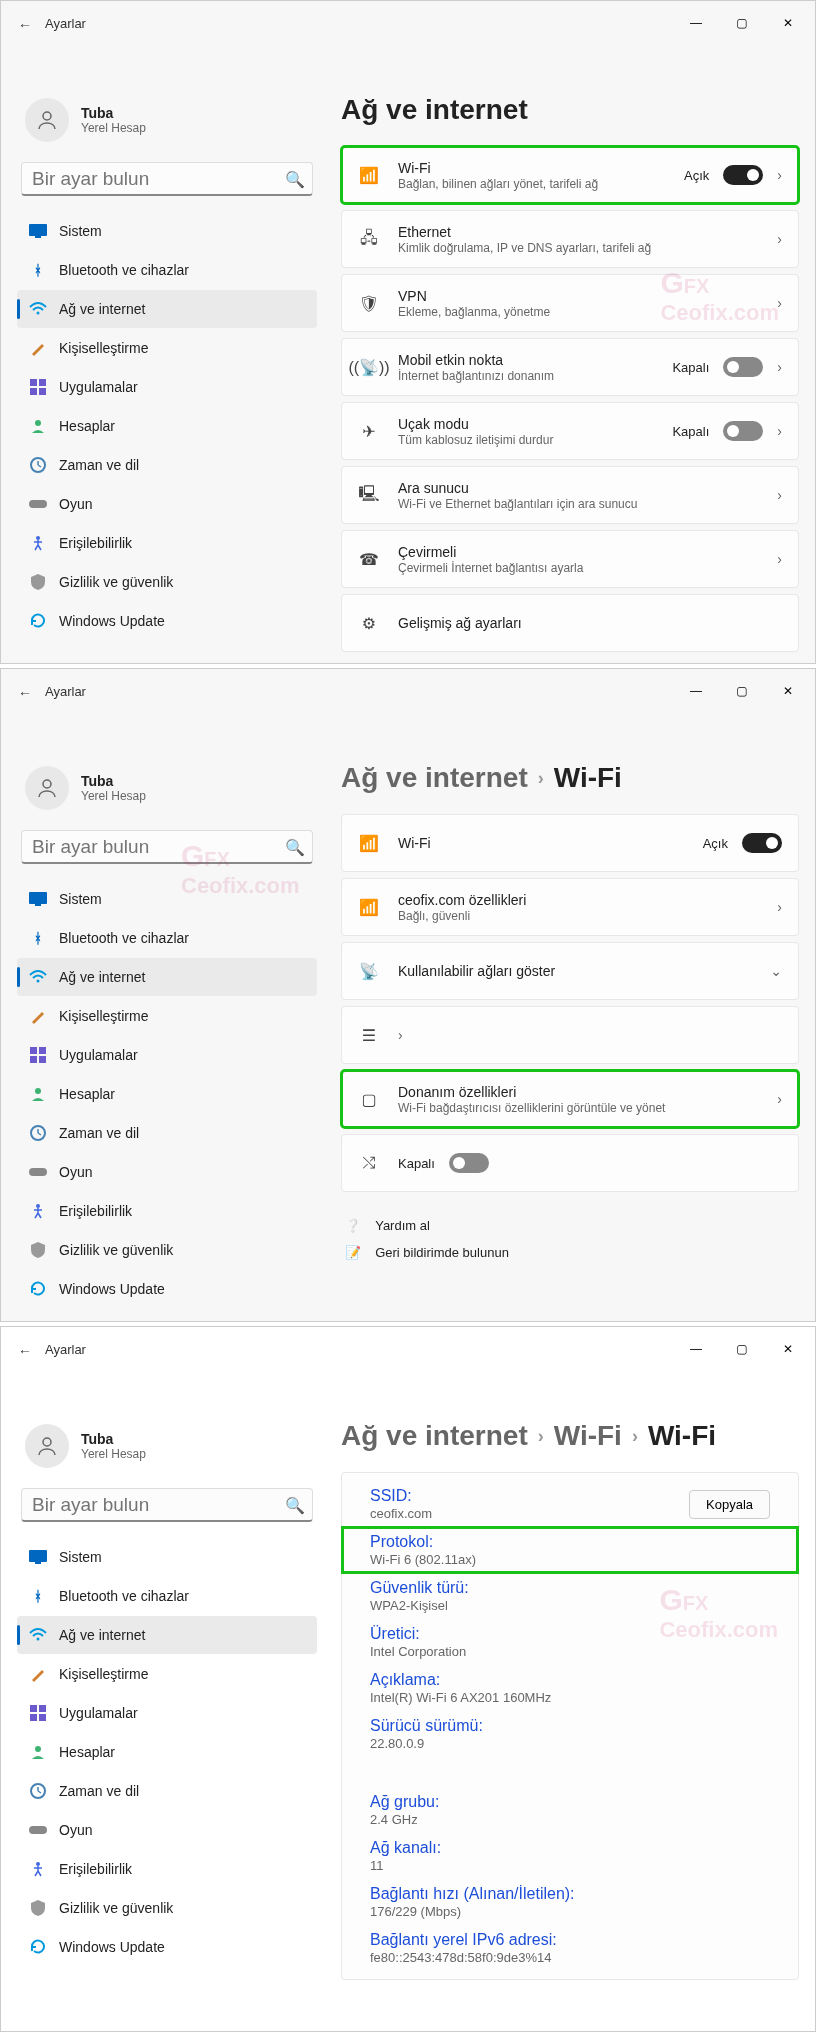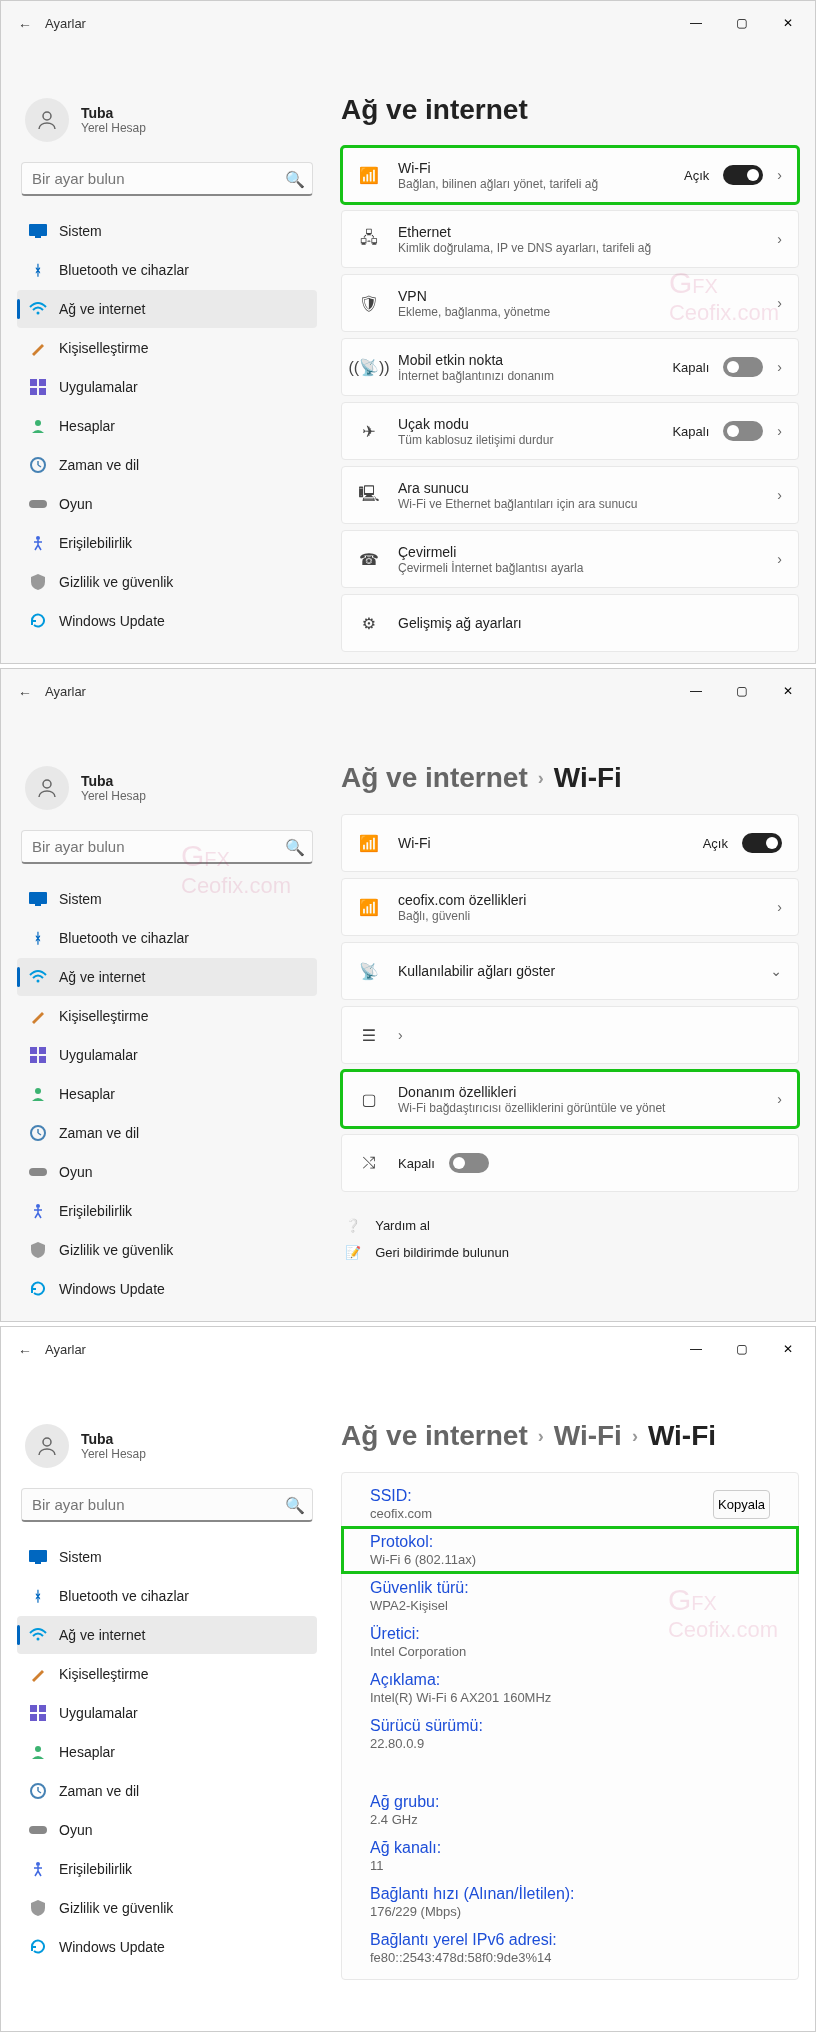--- a/index.html
+++ b/index.html
@@ -11,21 +11,21 @@
   .win-controls { margin-left: auto; display: flex; }
   .win-ctrl { width: 46px; height: 32px; display: flex; align-items: center; justify-content: center; font-size: 12px; }
   .body { display: flex; padding: 0 16px 16px 16px; margin-top: 41px; }
   .sidebar { width: 300px; flex-shrink: 0; }
   .user-block { display: flex; align-items: center; gap: 12px; padding: 12px 8px 20px 8px; }
   .avatar { width: 44px; height: 44px; border-radius: 50%; background: #e8e8e8; display: flex; align-items: center; justify-content: center; color: #666; }
   .avatar svg { width: 24px; height: 24px; }
   .user-name { font-size: 14px; font-weight: 600; color: #222; }
   .user-sub { font-size: 12px; color: #666; }
   .search-wrap { position: relative; margin: 0 4px 16px 4px; }
-  .search-input { width: 100%; height: 34px; border: 1px solid #ddd; border-bottom: 2px solid #888; border-radius: 4px; padding: 0 30px 0 10px; font-size: 15px; background: #fcfcfc; }
+  .search-input { width: 100%; height: 34px; border: 1px solid #ddd; border-bottom: 2px solid #888; border-radius: 4px; padding: 0 30px 0 10px; font-size: 19px; background: #fcfcfc; }
   .search-icon { position: absolute; right: 8px; top: 8px; color: #555; }
   .nav-item { display: flex; align-items: center; gap: 12px; height: 38px; padding: 0 12px; border-radius: 4px; font-size: 14px; color: #222; margin: 1px 0; position: relative; }
   .nav-item.active { background: #eaeaea; }
   .nav-item.active::before { content: ""; position: absolute; left: 0; top: 9px; bottom: 9px; width: 3px; background: #0067c0; border-radius: 2px; }
   .nav-icon { width: 18px; height: 18px; display: flex; align-items: center; justify-content: center; }
   .main { flex: 1; padding-left: 24px; }
   .page-title { font-size: 28px; font-weight: 600; color: #222; margin: 8px 0 20px 0; display: flex; align-items: center; gap: 10px; flex-wrap: wrap; }
   .page-title .crumb-link { color: #666; font-weight: 600; }
   .page-title .sep { color: #999; font-size: 18px; }
   .card { background: #fdfdfd; border: 1px solid #e8e8e8; border-radius: 4px; padding: 12px 16px; margin-bottom: 6px; display: flex; align-items: center; gap: 18px; min-height: 58px; }
@@ -35,28 +35,28 @@
   .card-title { font-size: 14px; color: #222; }
   .card-sub { font-size: 12px; color: #666; margin-top: 1px; }
   .card-right { display: flex; align-items: center; gap: 14px; }
   .state-label { font-size: 13px; color: #222; }
   .toggle { width: 40px; height: 20px; border-radius: 10px; background: #888; position: relative; }
   .toggle.on { background: #0067c0; }
   .toggle.on.dark { background: #222; }
   .toggle::after { content: ""; position: absolute; width: 12px; height: 12px; border-radius: 50%; background: #fff; top: 4px; left: 4px; }
   .toggle.on::after { left: auto; right: 4px; }
   .chevron { color: #666; font-size: 14px; }
-  .watermark { position: absolute; right: 20px; opacity: 0.12; font-size: 22px; font-weight: 400; color: #be185d; pointer-events: none; }
+  .watermark { position: absolute; right: 20px; opacity: 0.12; font-size: 22px; font-weight: 700; color: #be185d; pointer-events: none; }
   .detail-card { background: #fdfdfd; border: 1px solid #e8e8e8; border-radius: 4px; padding: 8px 0; margin-bottom: 6px; }
   .detail-row { padding: 6px 28px; }
   .detail-label { font-size: 16px; color: #1d4ed8; }
   .detail-value { font-size: 13px; color: #666; margin-top: 1px; }
   .detail-row.highlight { outline: 3px solid #16c216; outline-offset: -2px; }
   .detail-first { display: flex; align-items: center; }
-  .copy-btn { margin-left: auto; border: 1px solid #ccc; background: #fbfbfb; border-radius: 4px; padding: 6px 4px; font-size: 13px; }
+  .copy-btn { margin-left: auto; border: 1px solid #ccc; background: #fbfbfb; border-radius: 4px; padding: 6px 16px; font-size: 13px; }
   .help-row { display: flex; align-items: center; gap: 14px; padding: 6px 4px; font-size: 13px; color: #222; }
   .scroll-hint { position: absolute; right: 4px; top: 120px; bottom: 16px; width: 4px; background: #ddd; border-radius: 2px; }
 </style>
 </head>
 <body>
 
 <div class="window" style="height:664px;">
   <div class="titlebar">
     <div class="back-btn">←</div>
     <div class="title-text">Ayarlar</div>

